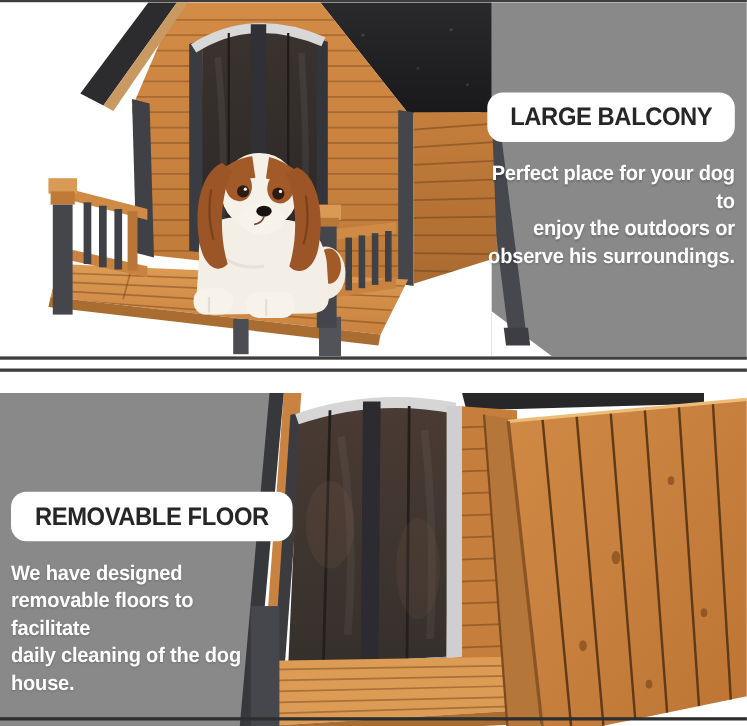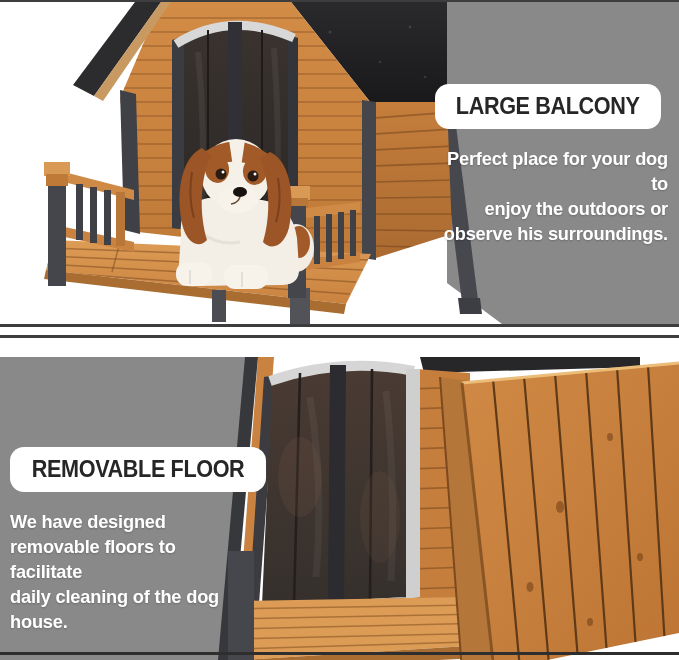--- a/index.html
+++ b/index.html
@@ -13,21 +13,21 @@
   .rule{position:absolute;left:0;width:679px;background:#3d3d3d;}
   .rule.r1{top:0;height:2px;}
   .rule.r2{top:324px;height:3px;}
   .rule.r3{top:335px;height:3px;}
   .rule.r4{top:652px;height:3px;background:#2e2e2e;}
   .panel{position:absolute;left:0;width:679px;overflow:hidden;}
   .panel.top{top:2px;height:322px;}
   .panel.bottom{top:357px;height:314px;}
   .scene{position:absolute;top:0;left:0;display:block;}
   .caption{position:absolute;display:flex;flex-direction:column;}
-  .caption.right-side{top:82px;right:11px;width:240px;align-items:center;}
+  .caption.right-side{top:82px;right:11px;width:240px;align-items:flex-end;}
   .caption.left-side{top:90px;left:10px;width:250px;align-items:flex-start;}
   .pill{
     background:#ffffff;border-radius:14px;height:45px;
     display:inline-flex;align-items:center;justify-content:center;
     padding:0 15px;box-sizing:border-box;
   }
   .pill span{
     font-weight:bold;font-size:23px;color:#262626;letter-spacing:-0.4px;
     transform:scaleX(0.94);white-space:nowrap;
   }

